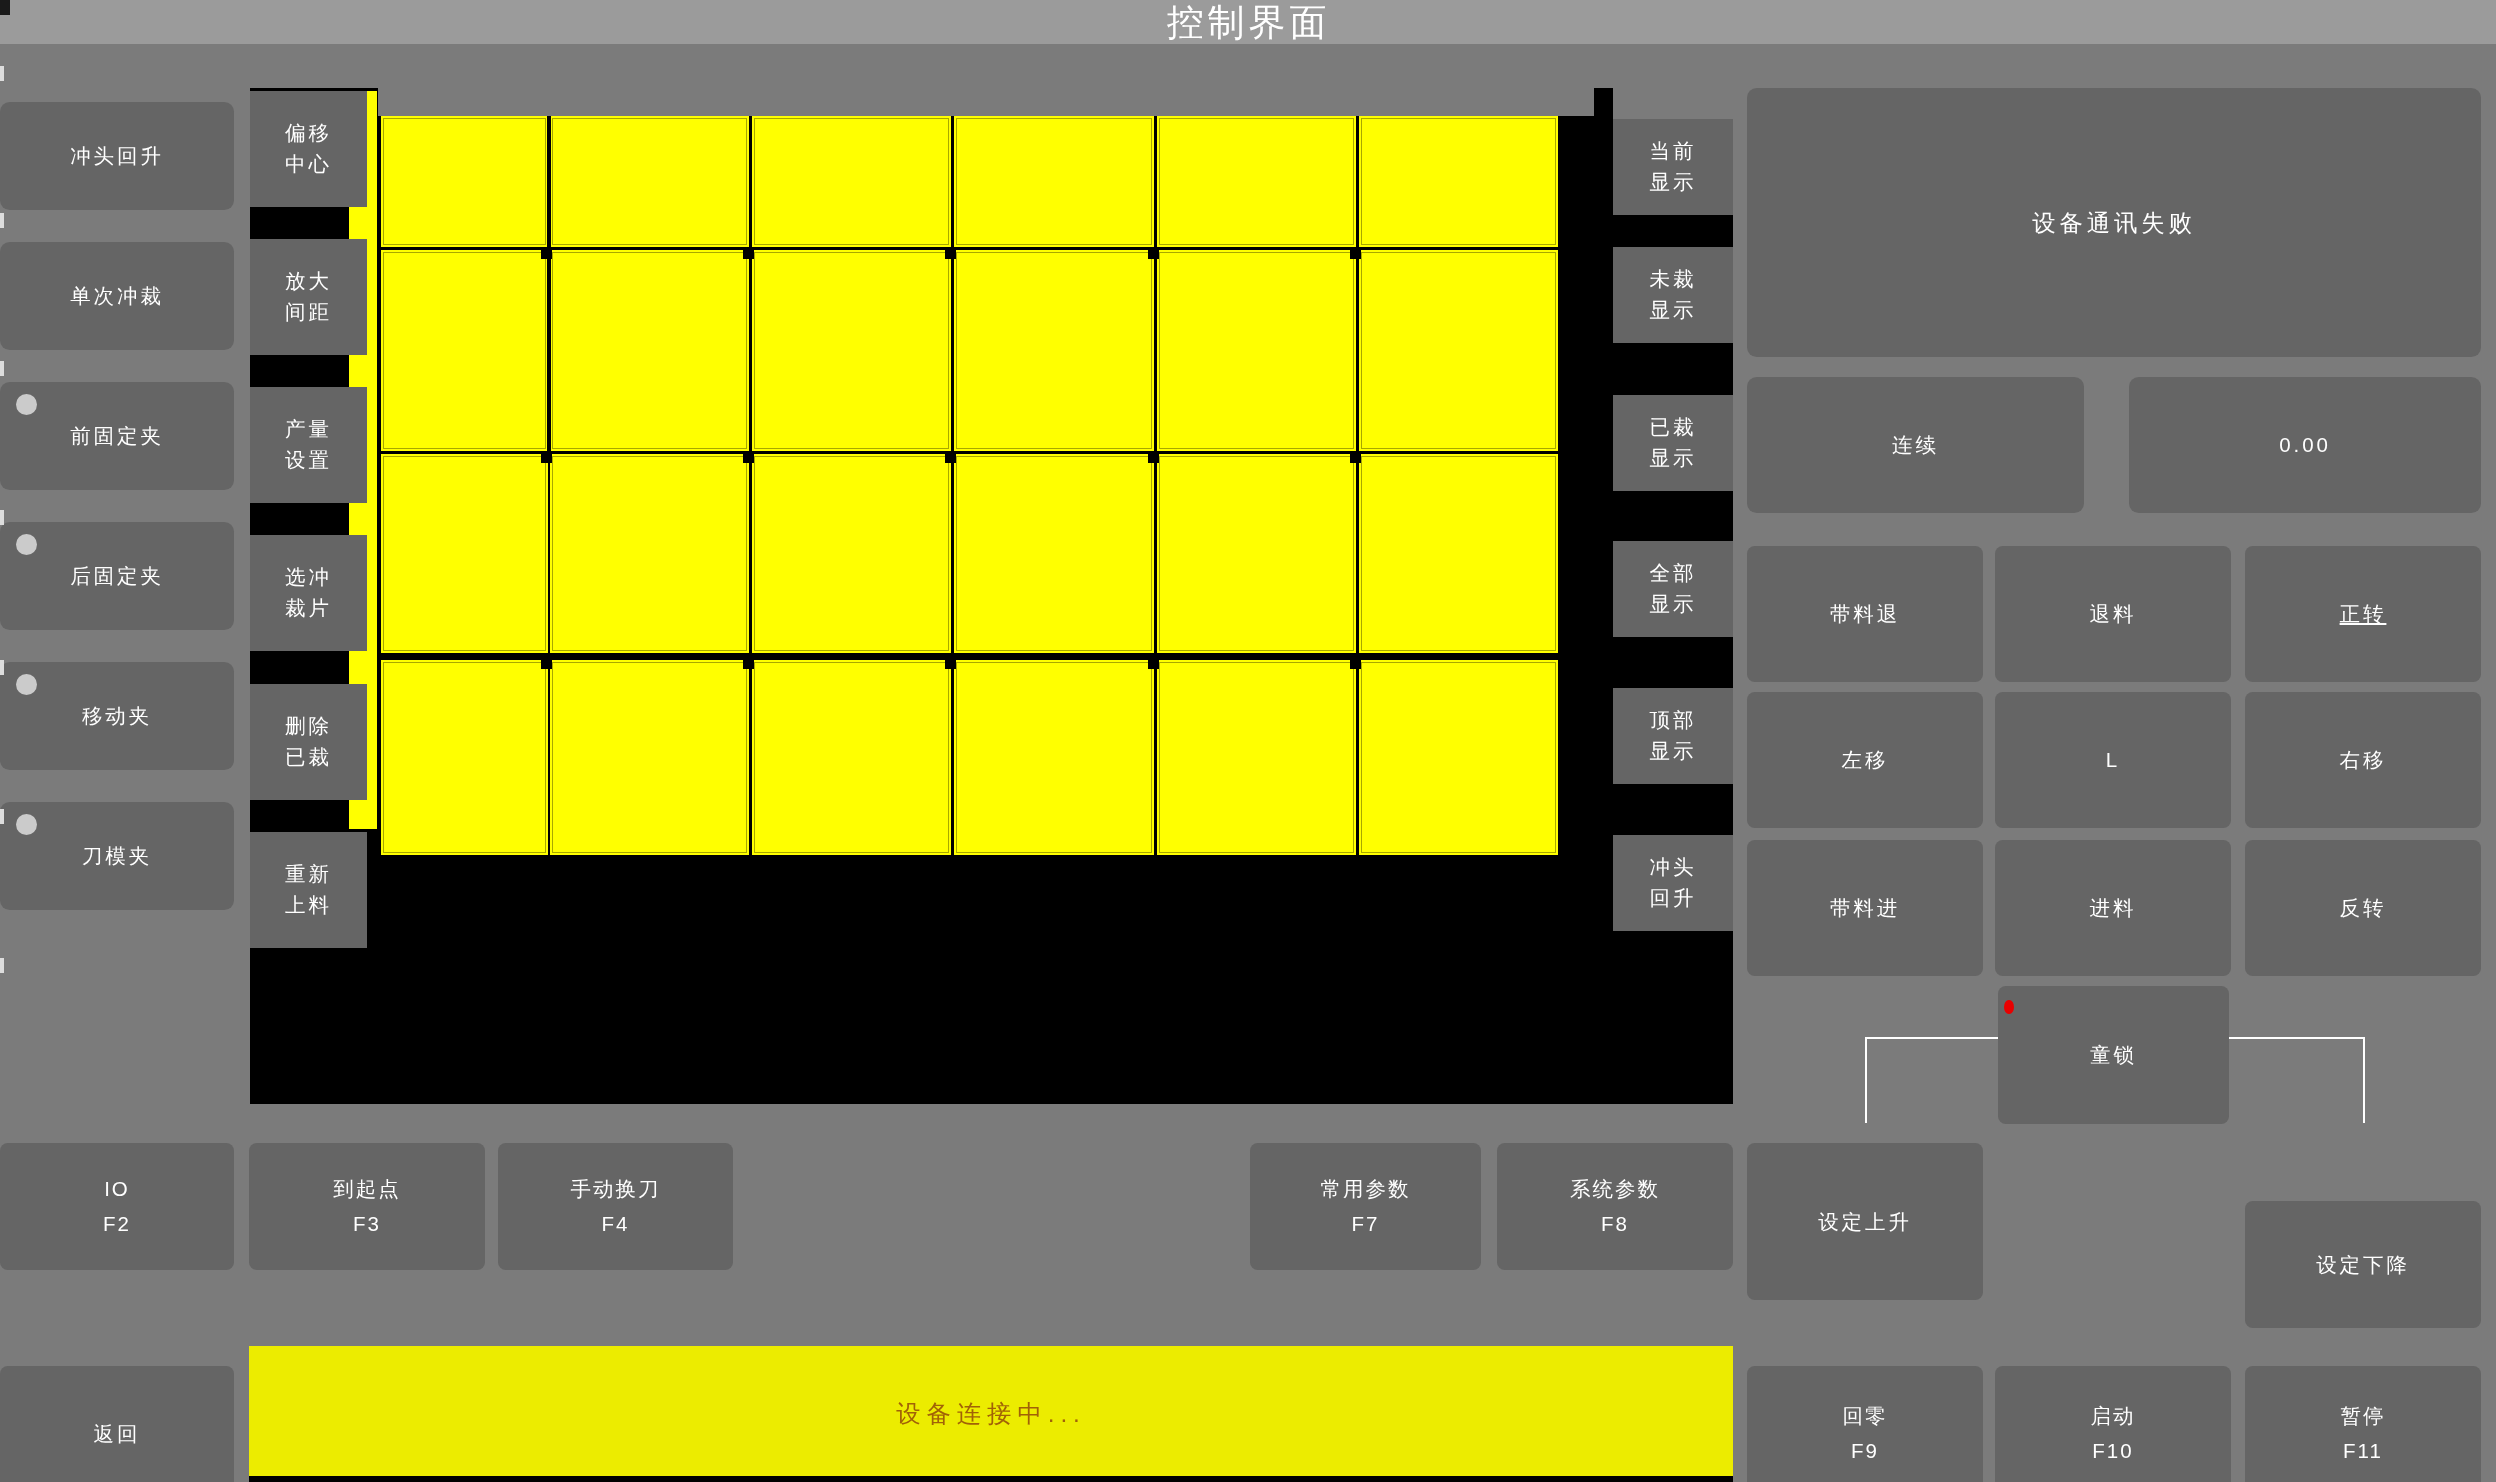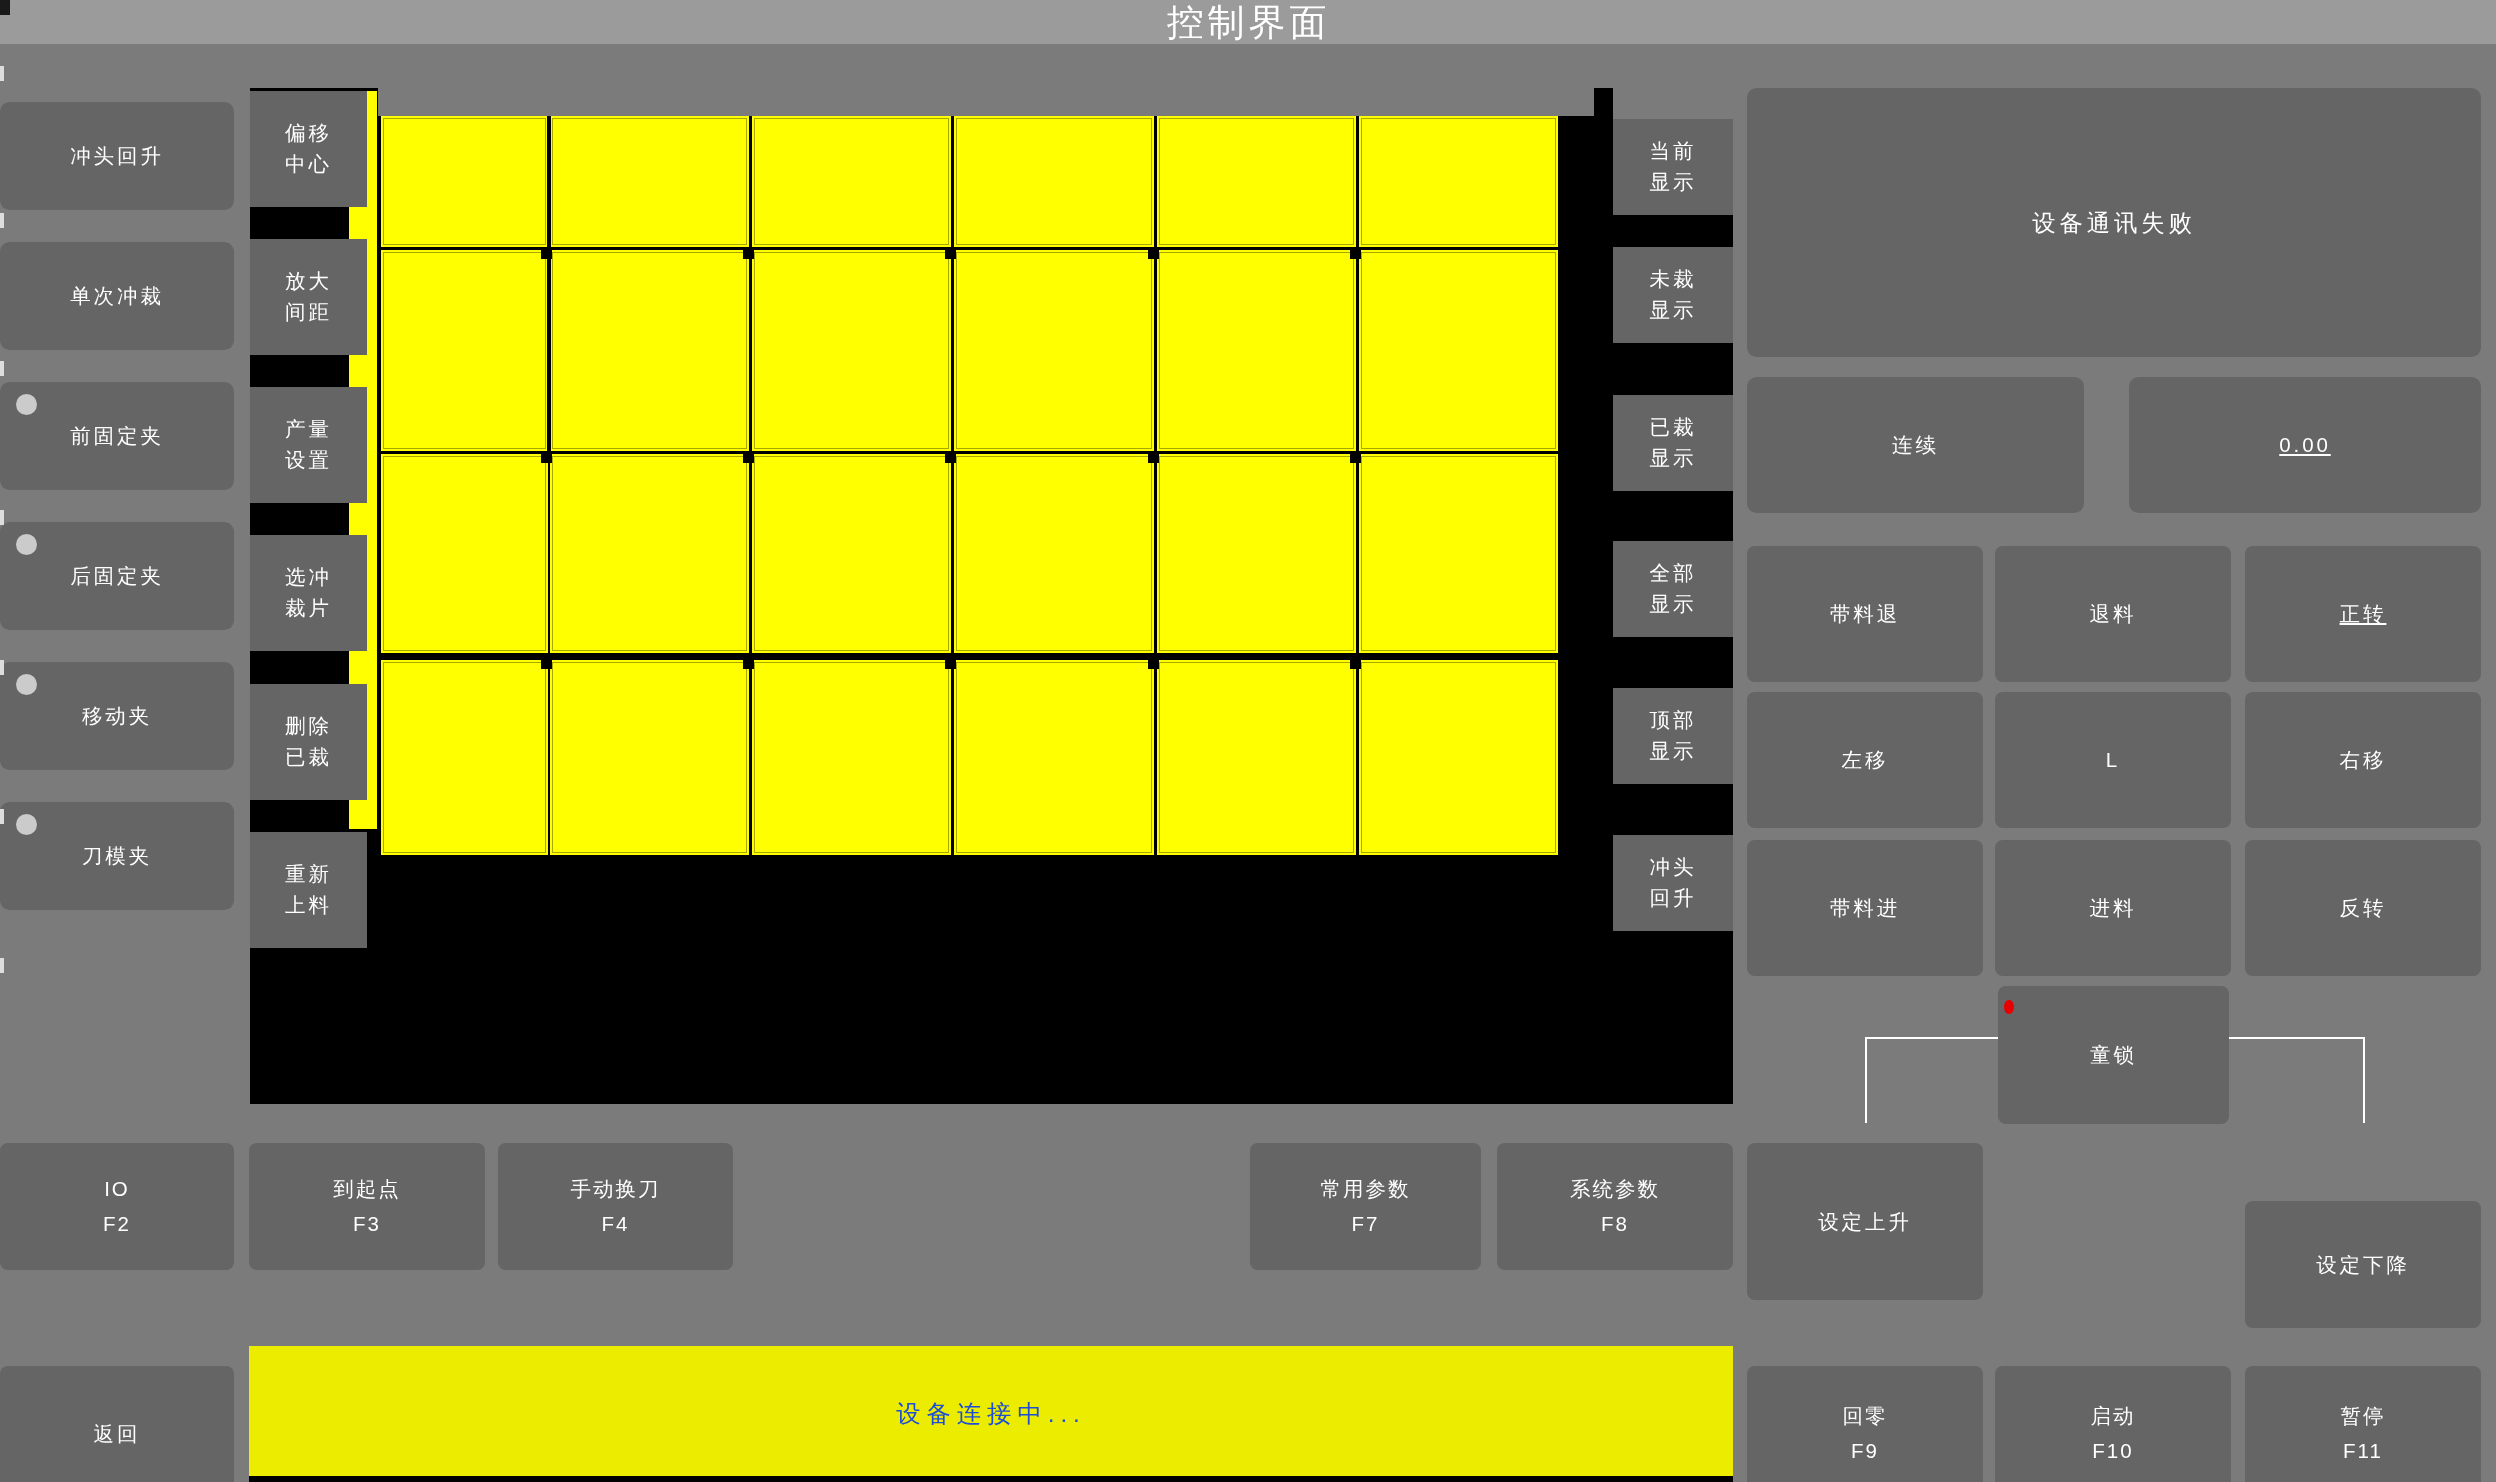--- a/index.html
+++ b/index.html
@@ -29,21 +29,21 @@
   .piece::after{content:"";position:absolute;inset:2px;border:1px solid #a8a800;}
   .piece.n::before{content:"";position:absolute;left:-8.8px;top:-1px;width:10.7px;height:9.8px;background:#000;}
   .vline{position:absolute;left:297px;top:28px;width:3.9px;height:335px;background:#000;}
   
   .msgbox{position:absolute;left:1747px;top:88px;width:734px;height:269px;background:#656565;border-radius:9.8px;
           display:flex;align-items:center;justify-content:center;font-size:23.4px;letter-spacing:3.9px;}
   .bracket{position:absolute;background:#fff;}
   .reddot{position:absolute;left:5.9px;top:13.7px;width:9.8px;height:14.6px;border-radius:50%;background:#e80000;}
   
   .statusbar{position:absolute;left:249px;top:1346px;width:1484px;height:136px;background:#ecec00;
-             display:flex;align-items:center;justify-content:center;font-size:24.4px;color:#1d4ed8;letter-spacing:5.9px;}
+             display:flex;align-items:center;justify-content:center;font-size:24.4px;color:#a16207;letter-spacing:5.9px;}
   .blackline{position:absolute;left:249px;top:1476px;width:1484px;height:6.8px;background:#000;}
 </style>
 </head>
 <body>
 
 <div class="screen">
 
   <div class="titlebar">
     <div class="corner-mark"></div>
     <div class="title">控制界面</div>
@@ -142,21 +142,21 @@
   <div class="btn" style="left:1613px;top:835px;width:120px;height:96px;">
       <span class="two">冲头回升</span>
     </div>
 
   <div class="msgbox">
       <span>设备通讯失败</span>
     </div>
   <div class="btn rounded" style="left:1747px;top:377px;width:337px;height:136px;">
       <span>连续</span>
     </div>
-  <div class="btn rounded" style="left:2129px;top:377px;width:352px;height:136px;text-decoration:underline;">
+  <div class="btn rounded" style="left:2129px;top:377px;width:352px;height:136px;">
       <span>0.00</span>
     </div>
 
   <div class="btn r8" style="left:1747px;top:526px;width:236px;height:136px;">
       <span>带料退</span>
     </div>
   <div class="btn r8" style="left:1995px;top:526px;width:236px;height:136px;">
       <span>退料</span>
     </div>
   <div class="btn r8" style="left:2245px;top:526px;width:236px;height:136px;text-decoration:underline;">

